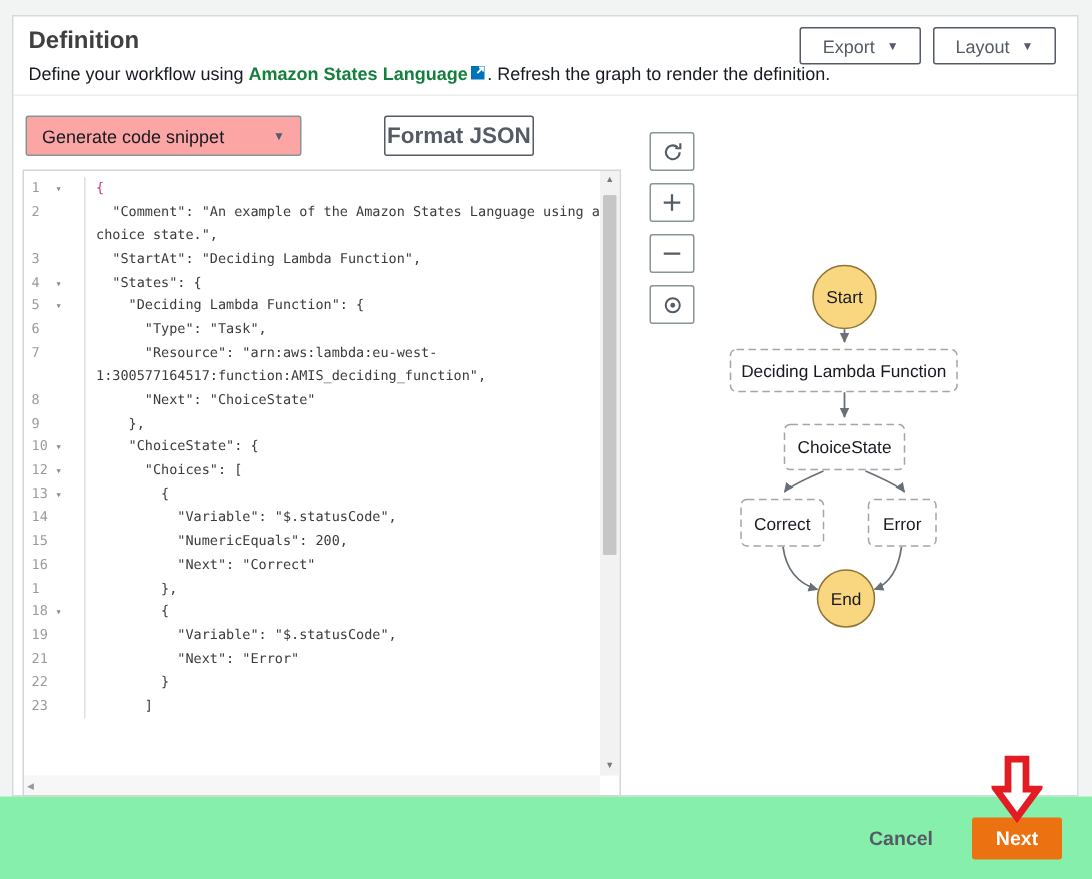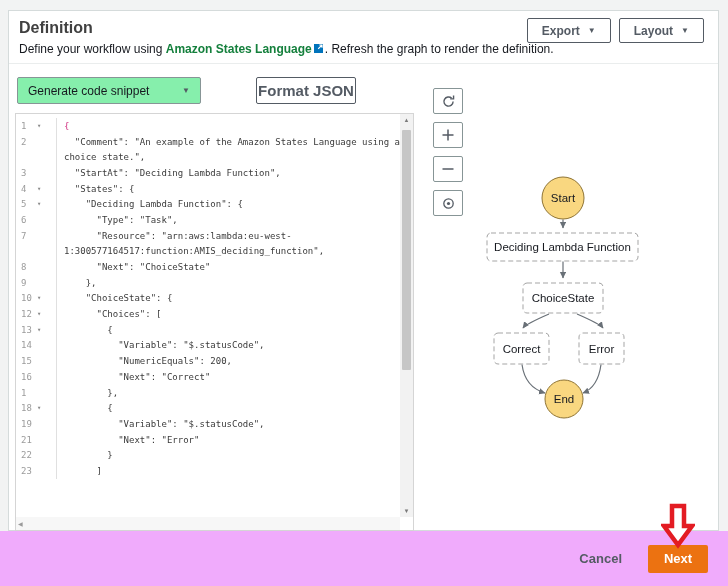--- a/index.html
+++ b/index.html
@@ -22,30 +22,30 @@
     position:absolute; left:0; top:0; right:0; height:53px;
     border-bottom:1px solid #eaeded; padding:8px 12px 0 10px;
   }
   .panel-title { font-size:16px; font-weight:bold; color:#404040; }
   .panel-desc { font-size:12px; margin-top:5px; color:#16191f; }
   .panel-desc a { color:#15803d; font-weight:bold; text-decoration:none; }
   .ext-icon { display:inline-block; vertical-align:-1px; margin:0 1px; }
   .hdr-buttons { position:absolute; right:14px; top:7px; display:flex; gap:8px; }
   .btn-secondary {
     background:#fff; border:1px solid #545b64; border-radius:2px;
-    color:#545b64; font-weight:bold; font-size:12px;
+    color:#545b64; font-weight:normal; font-size:12px;
     height:25px; padding:0 14px; display:flex; align-items:center; gap:8px;
     cursor:pointer; font-family:inherit;
   }
   .caret { font-size:8px; color:#545b64; }
 
   
   .select-box {
     position:absolute; left:8px; top:66px; width:184px; height:27px;
-    border:1px solid #879596; border-radius:2px; background:#86efac;
+    border:1px solid #879596; border-radius:2px; background:#fca5a5;
     font-size:12px; color:#16191f; display:flex; align-items:center;
     padding:12px 10px; justify-content:space-between; cursor:pointer;
   }
   .format-btn {
     position:absolute; left:247px; top:66px; width:100px; height:27px;
     background:#fff; border:1px solid #545b64; border-radius:2px;
     color:#545b64; font-weight:bold; font-size:15px; cursor:pointer;
     font-family:inherit;
   }
 
@@ -91,21 +91,21 @@
     color:#545b64; display:flex; align-items:center; justify-content:center;
     font-size:15px; cursor:pointer; font-family:inherit;
   }
   .diagram { position:absolute; left:447px; top:155px; width:250px; height:255px; }
   .diagram text { font-family:"Liberation Sans", sans-serif; font-size:11.5px; fill:#16191f; }
 
   
   .footer {
     position:absolute; left:0; right:0; top:531px; height:55px;
     display:flex; align-items:center; justify-content:flex-end; gap:26px;
-    padding-right:20px; background:#f0abfc;
+    padding-right:20px; background:#86efac;
   }
   .cancel-link { font-size:13px; font-weight:bold; color:#545b64; cursor:pointer; }
   .next-btn {
     background:#ec7211; color:#fff; border:none; border-radius:2px;
     font-weight:bold; font-size:13px; width:60px; height:28px; cursor:pointer;
     font-family:inherit;
   }
   .red-arrow { position:absolute; left:661px; top:503px; z-index:5; }
 </style>
 </head>

